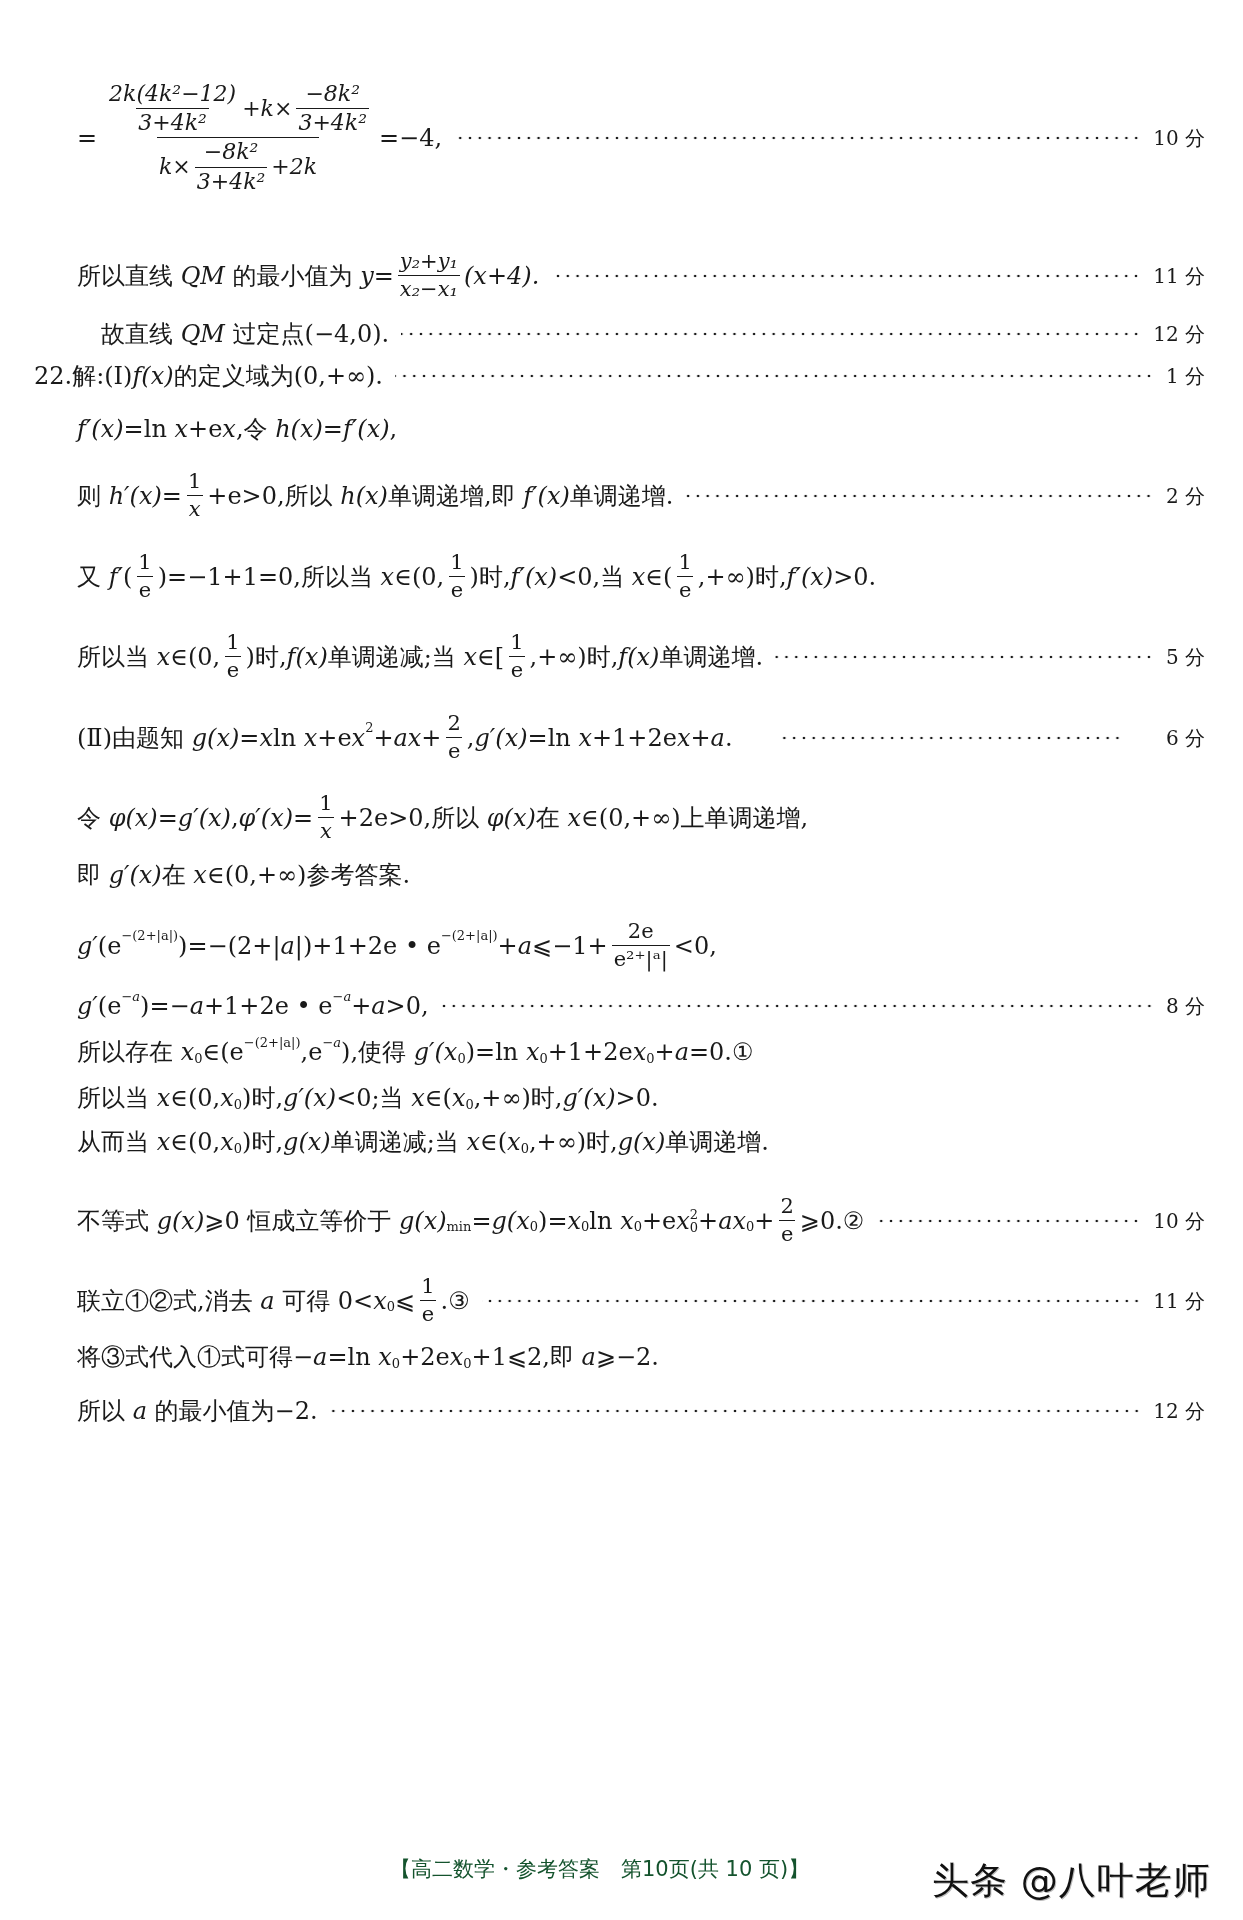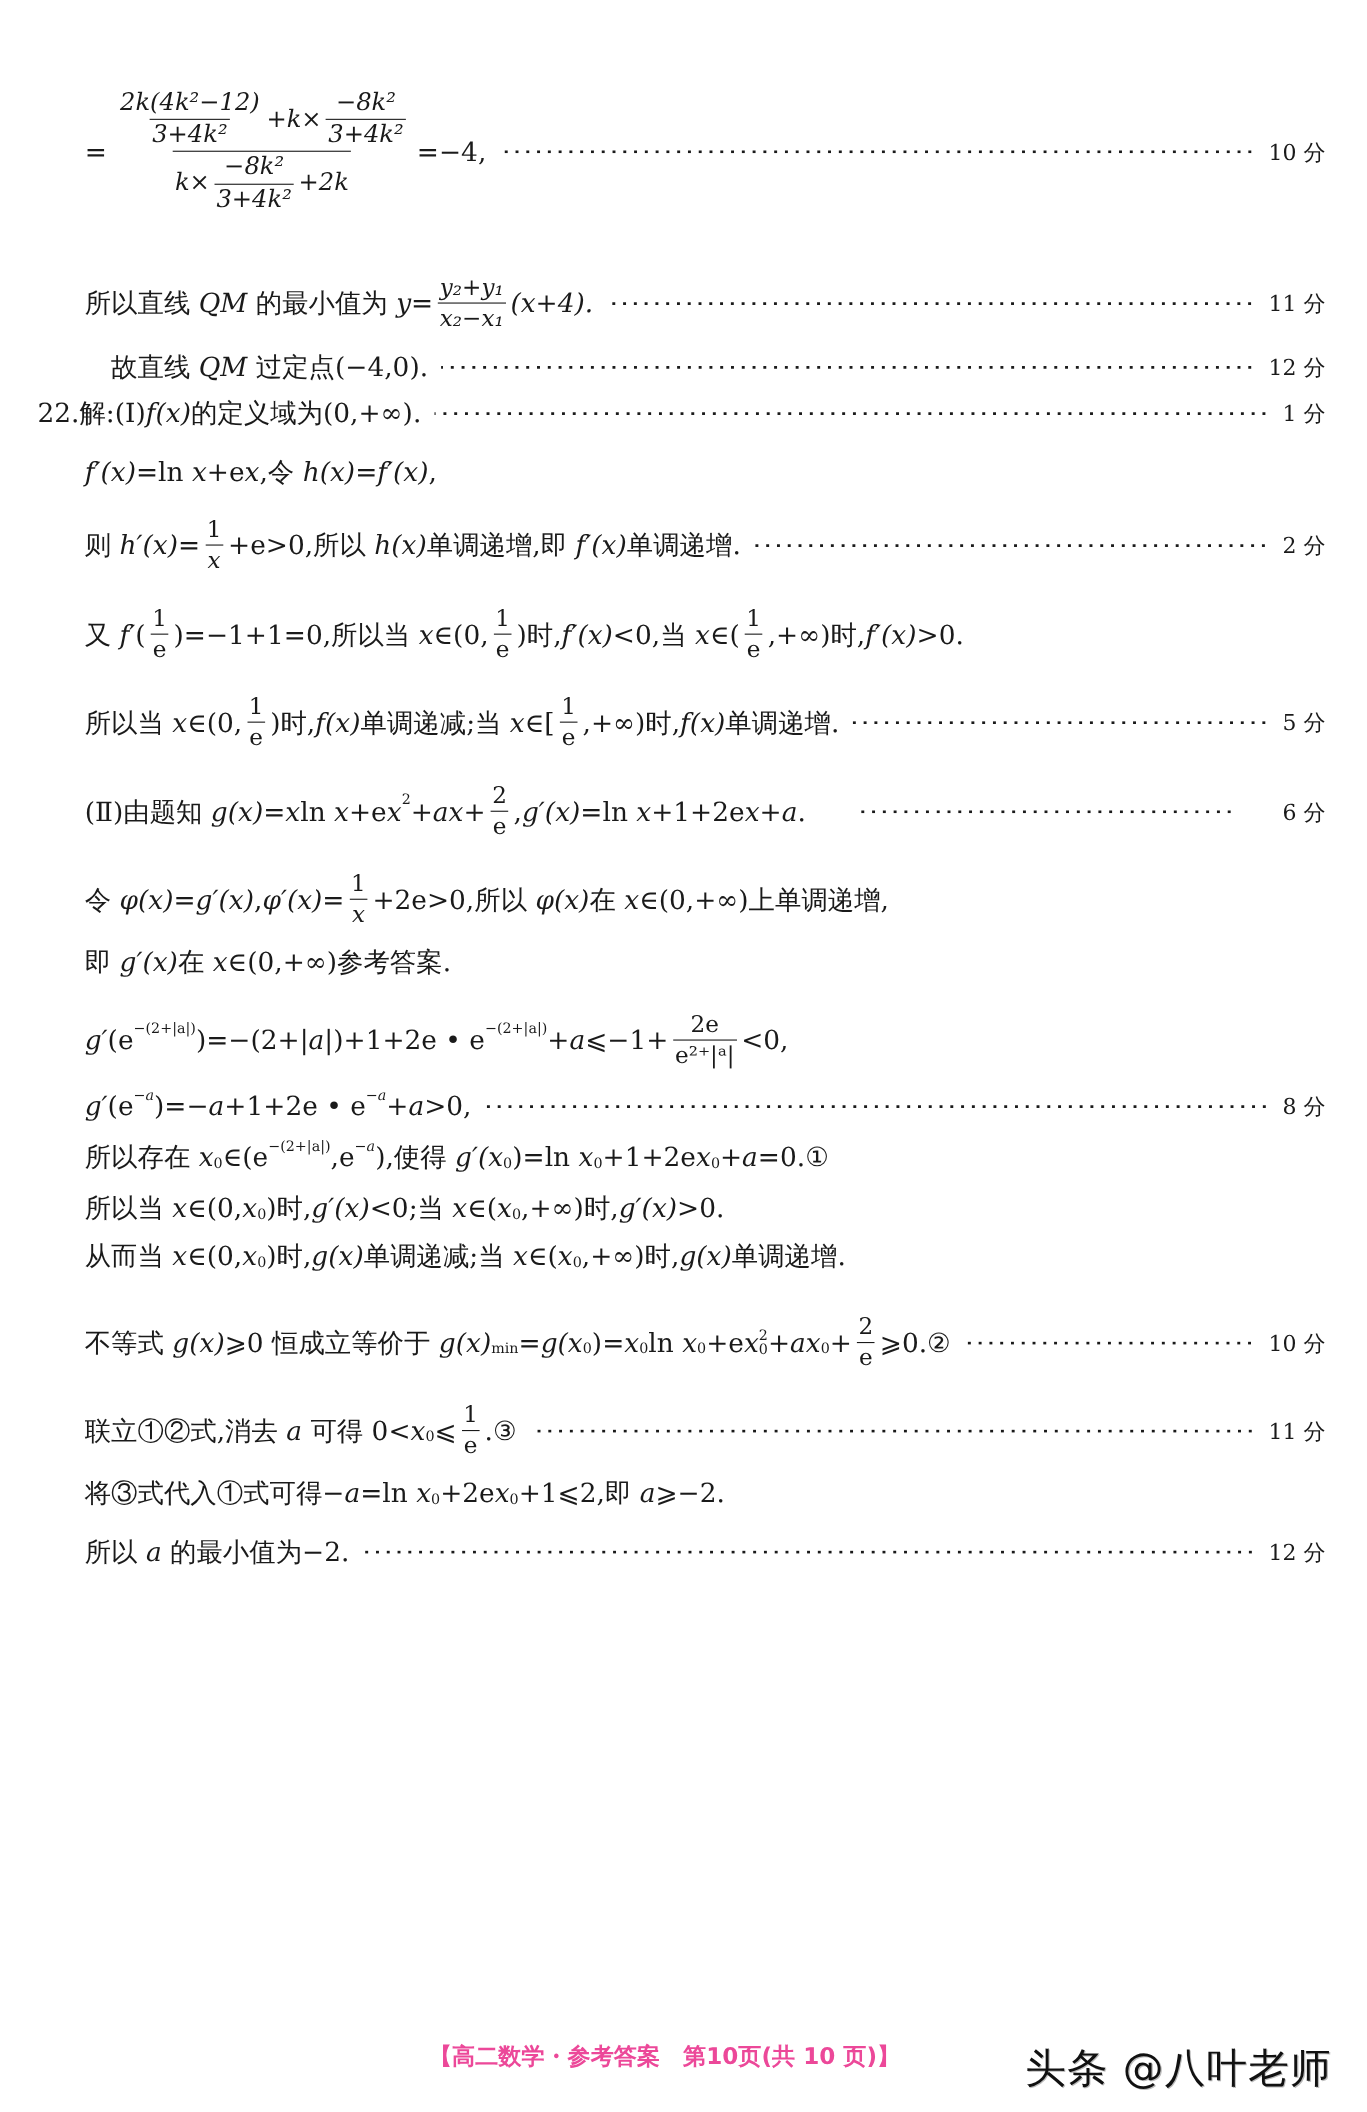--- a/index.html
+++ b/index.html
@@ -25,21 +25,21 @@
   .score { flex: 0 0 auto; font-size: 20px; }
   .frac { display: inline-flex; flex-direction: column; align-items: center; vertical-align: middle; margin: 0 4px; }
   .frac .num { padding: 0 2px 2px; font-size: 21px; line-height: 1.1; }
   .frac .den { padding: 2px 2px 0; font-size: 21px; line-height: 1.1; border-top: 1.6px solid #1a1a1a; }
   .frac.big .num, .frac.big .den { font-size: 22px; }
   .sup { font-size: 13px; position: relative; top: -10px; }
   .sub { font-size: 13px; position: relative; top: 6px; }
   .footer {
     position: absolute; top: 1855px; left: 390px;
     font-family: "DejaVu Sans", "Liberation Sans", sans-serif;
-    font-size: 21px; color: #ec4899; font-weight: bold;
+    font-size: 21px; color: #14532d;
   }
   .watermark {
     position: absolute; top: 1856px; left: 932px;
     font-family: "DejaVu Sans", "Liberation Sans", sans-serif;
     font-size: 37px; color: #111; letter-spacing: 1px;
     text-shadow: 1px 1px 0 #bbb;
   }
 </style>
 </head>
 <body>

